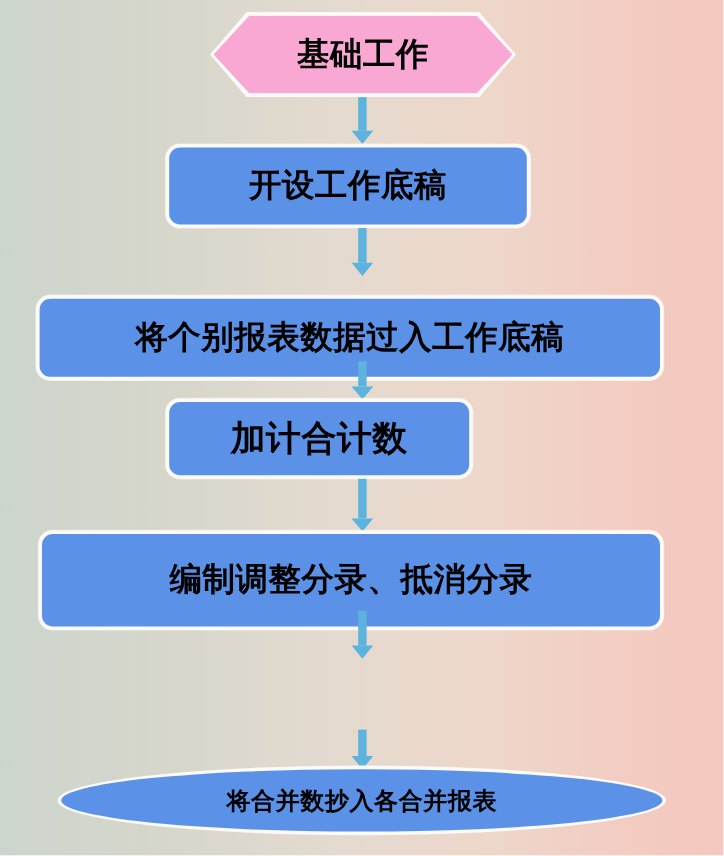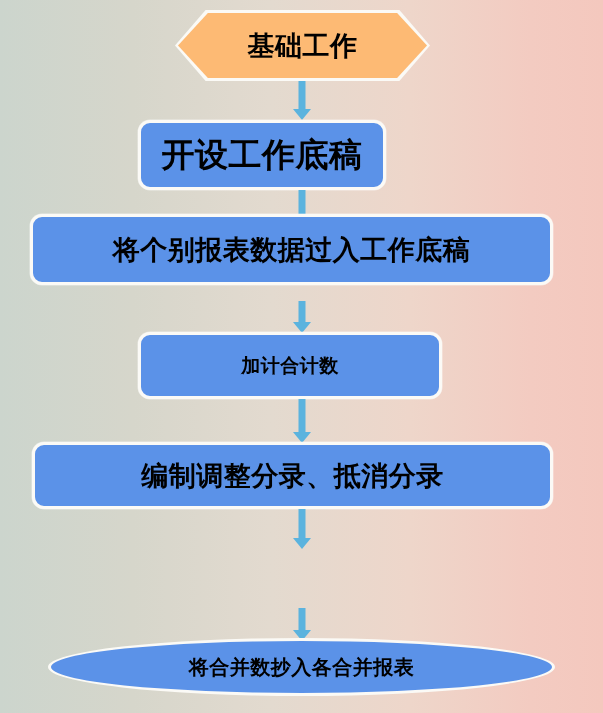--- a/index.html
+++ b/index.html
@@ -48,21 +48,21 @@
   
   .proc {
     background: #5b92e8;
     border-radius: 12px;
     border: 3px solid #fbfaf6;
     box-shadow: 0 0 0 0.5px rgba(255,255,255,0.55);
   }
 
   
   .hex {
-    background: #fdba74;
+    background: #f9a8d4;
     -webkit-clip-path: polygon(12% 0%, 88% 0%, 100% 50%, 88% 100%, 12% 100%, 0% 50%);
     clip-path: polygon(12% 0%, 88% 0%, 100% 50%, 88% 100%, 12% 100%, 0% 50%);
   }
   .hex-wrap {
     position: absolute;
     box-sizing: border-box;
     background: #fbfaf6;
     -webkit-clip-path: polygon(12% 0%, 88% 0%, 100% 50%, 88% 100%, 12% 100%, 0% 50%);
     clip-path: polygon(12% 0%, 88% 0%, 100% 50%, 88% 100%, 12% 100%, 0% 50%);
   }
@@ -113,48 +113,48 @@
     <div class="hex-inner">
       <div class="node hex" style="left:0; top:0; width:100%; height:100%; font-size:27px;">基础工作</div>
     </div>
   </div>
 
   <div class="connector" style="left:289px; top:81px; height:39px;">
     <div class="stem" style="height:28px;"></div>
     <div class="head"></div>
   </div>
 
-  <div class="node proc" style="left:138px; top:120px; width:248px; height:70px; font-size:33px;">
+  <div class="node proc" style="left:138px; top:120px; width:304px; height:70px; font-size:27px;">
     <span>开设工作底稿</span>
   </div>
 
   <div class="connector" style="left:289px; top:190px; height:40px;">
     <div class="stem" style="height:29px;"></div>
     <div class="head"></div>
   </div>
 
-  <div class="node proc" style="left:30px; top:214px; width:523px; height:71px; font-size:27px;">
+  <div class="node proc" style="left:30px; top:246px; width:523px; height:71px; font-size:27px;">
     <span>将个别报表数据过入工作底稿</span>
   </div>
 
   <div class="connector" style="left:289px; top:301px; height:32px;">
     <div class="stem" style="height:21px;"></div>
     <div class="head"></div>
   </div>
 
-  <div class="node proc" style="left:138px; top:332px; width:304px; height:67px; font-size:19px;">
+  <div class="node proc" style="left:138px; top:332px; width:256px; height:67px; font-size:29px;">
     <span>加计合计数</span>
   </div>
 
   <div class="connector" style="left:289px; top:399px; height:44px;">
     <div class="stem" style="height:33px;"></div>
     <div class="head"></div>
   </div>
 
-  <div class="node proc" style="left:32px; top:442px; width:521px; height:67px; font-size:27px;">
+  <div class="node proc" style="left:32px; top:442px; width:521px; height:83px; font-size:27px;">
     <span>编制调整分录、抵消分录</span>
   </div>
 
   <div class="connector" style="left:289px; top:509px; height:40px;">
     <div class="stem" style="height:29px;"></div>
     <div class="head"></div>
   </div>
 
 
   <div class="connector" style="left:289px; top:608px; height:33px;">

